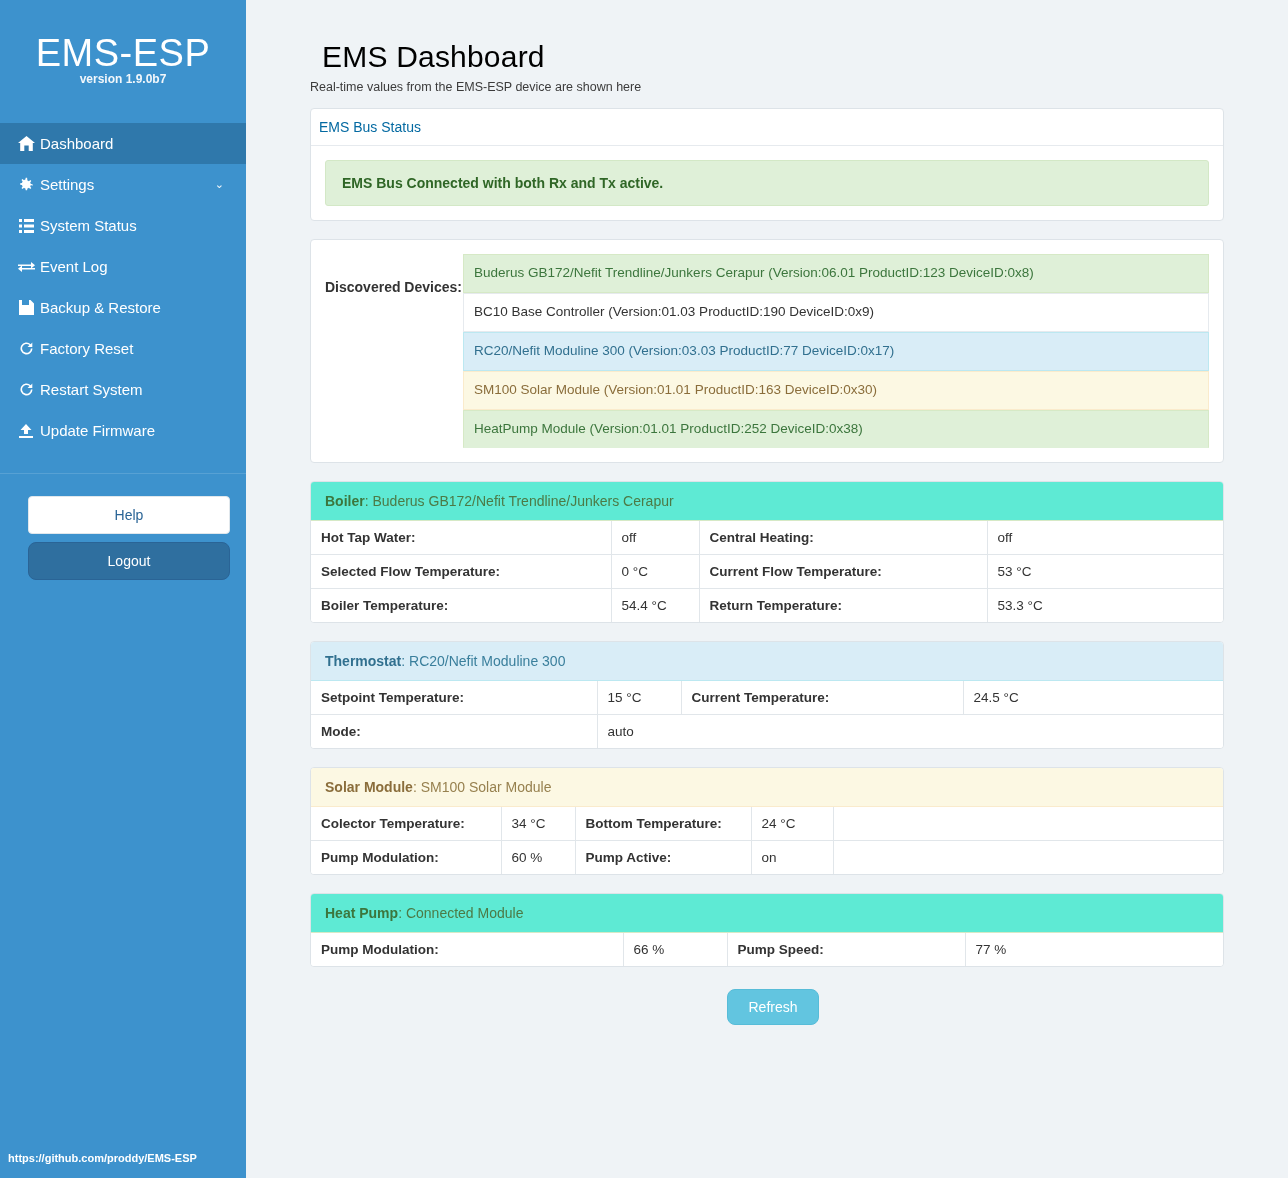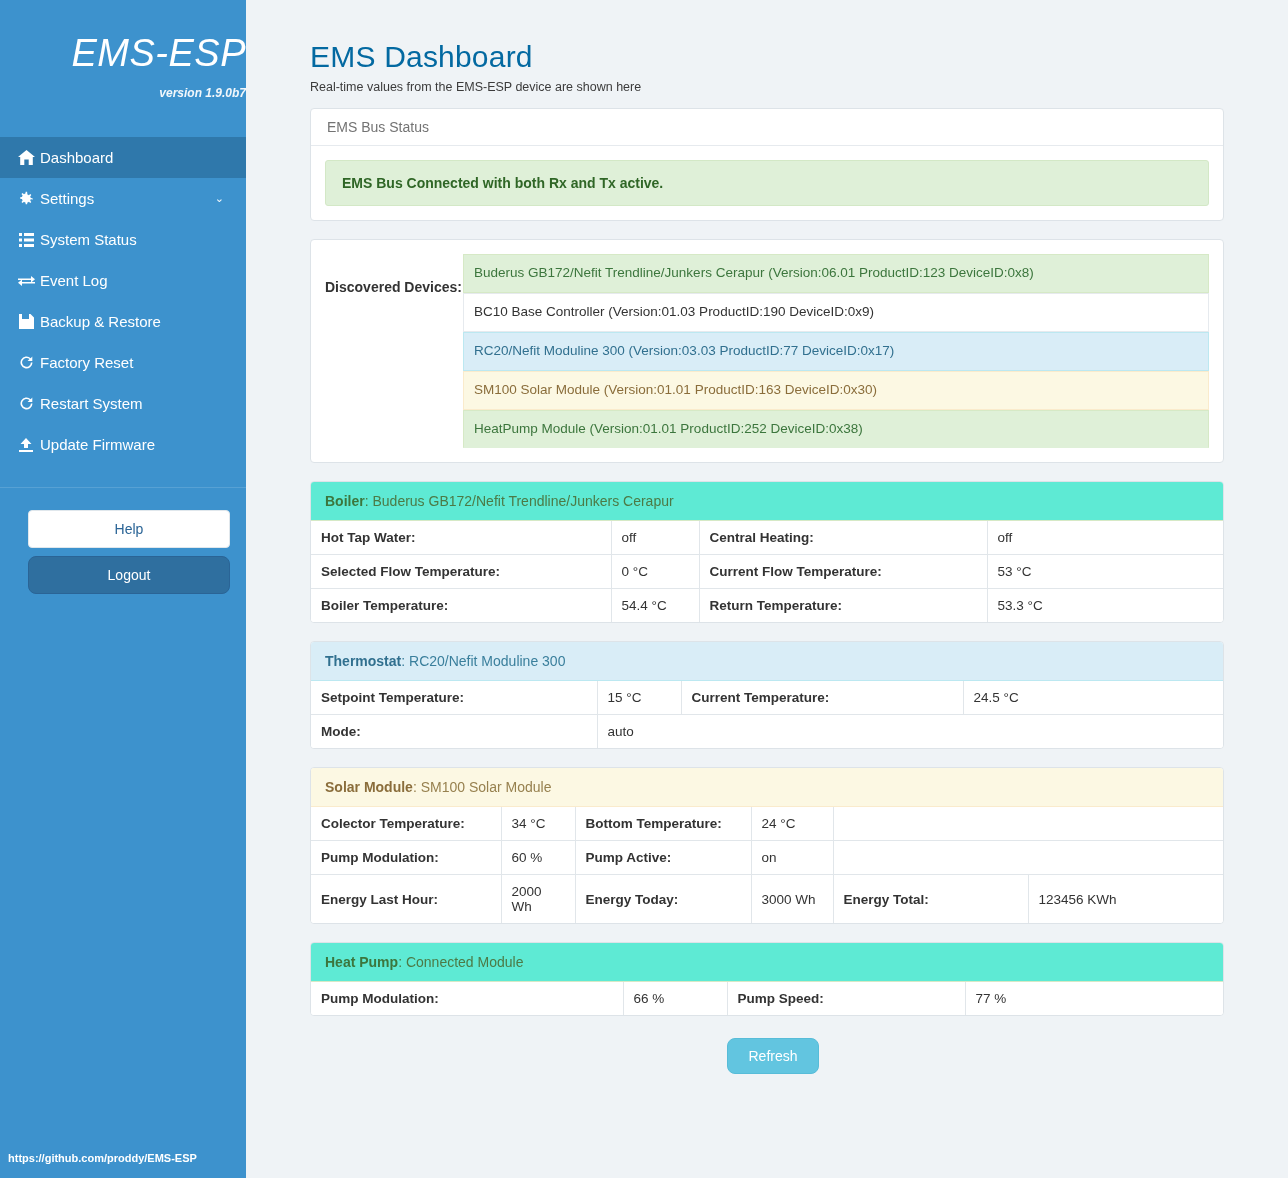--- a/index.html
+++ b/index.html
@@ -17,32 +17,30 @@
   
   .sidebar {
     width: 246px;
     background: #3d92cd;
     color: #fff;
     position: relative;
     flex: 0 0 246px;
   }
   .brand {
     padding: 34px 0 22px 0;
-    text-align: right;
-    font-style: italic;
+    text-align: center;
   }
   .brand-title {
     font-size: 38px;
     font-weight: 400;
     letter-spacing: .5px;
     line-height: 1;
     color: #fff;
   }
   .brand-version {
-    margin-top: 14px;
     font-size: 12px;
     font-weight: bold;
     color: #f2f7fb;
   }
   .nav { margin-top: 15px; }
   .nav-item {
     display: flex;
     align-items: center;
     height: 41px;
     padding: 0 0 0 12px;
@@ -112,40 +110,40 @@
   
   .main {
     flex: 1;
     background: #eff3f6;
     padding: 40px 64px 0 64px;
     overflow: hidden;
   }
   .page-title {
     font-size: 30px;
     font-weight: 400;
-    color: #0369a1;
-    margin: 0 0 6px 0;
+    color: #000000;
+    margin: 0 0 6px 12px;
     letter-spacing: .2px;
   }
   .page-sub {
     font-size: 12.5px;
     color: #3b3b3b;
     margin: 0 0 14px 0;
   }
 
   .panel {
     background: #fff;
     border: 1px solid #dde3e8;
     border-radius: 4px;
     margin-bottom: 18px;
   }
   .panel-head {
-    padding: 10px 16px;
-    font-size: 14px;
-    color: #737373;
+    padding: 10px 8px;
+    font-size: 14px;
+    color: #0369a1;
     border-bottom: 1px solid #e6eaee;
   }
   .panel-body { padding: 14px; }
   .alert-success {
     background: #dff0d8;
     border: 1px solid #d3e8c6;
     border-radius: 3px;
     color: #2f6626;
     padding: 14px 16px;
     font-size: 14px;
@@ -421,28 +419,20 @@
           <td style="border-right:none"></td>
         </tr>
         <tr>
           <td class="lbl">Pump Modulation:</td>
           <td class="val">60 %</td>
           <td class="lbl">Pump Active:</td>
           <td class="val">on</td>
           <td style="border-right:none"></td>
           <td style="border-right:none"></td>
         </tr>
-        <tr>
-          <td class="lbl">Energy Last Hour:</td>
-          <td class="val">2000 Wh</td>
-          <td class="lbl">Energy Today:</td>
-          <td class="val">3000 Wh</td>
-          <td class="lbl" style="width:120px">Energy Total:</td>
-          <td class="val">123456 KWh</td>
-        </tr>
       </tbody>
         </table>
     </div>
 
     <div class="card">
       <div class="card-head head-green">
         <b>Heat Pump</b><span class="sub">: </span><span class="sub">Connected Module</span>
       </div>
       <table class="vals">
         <tbody>

